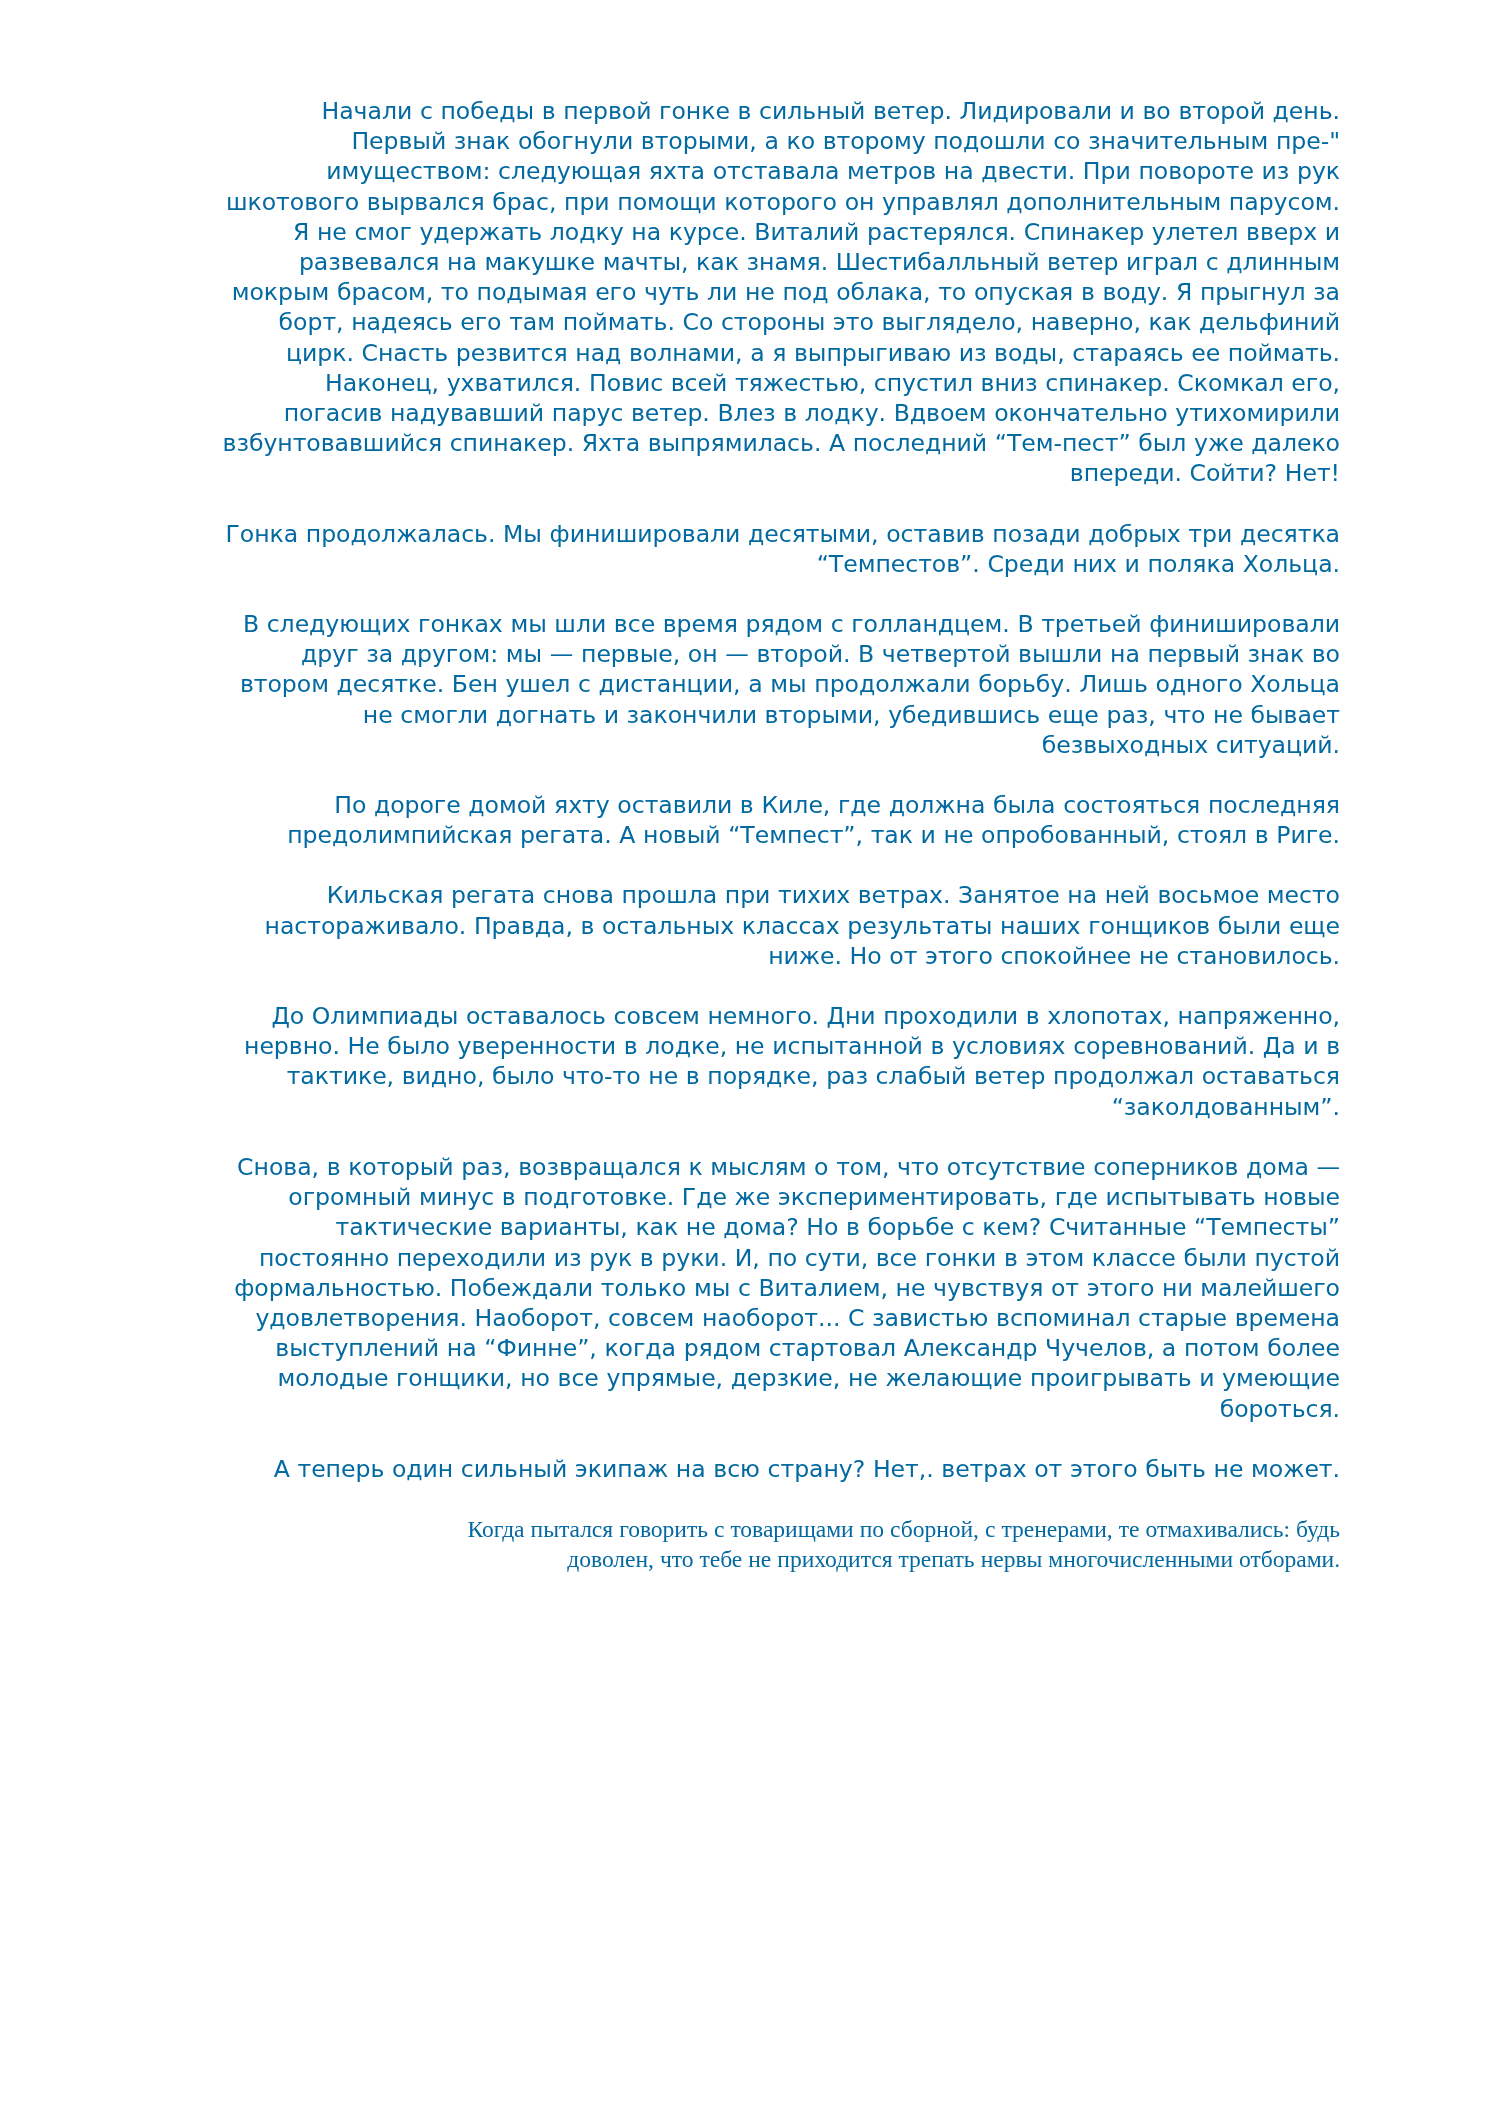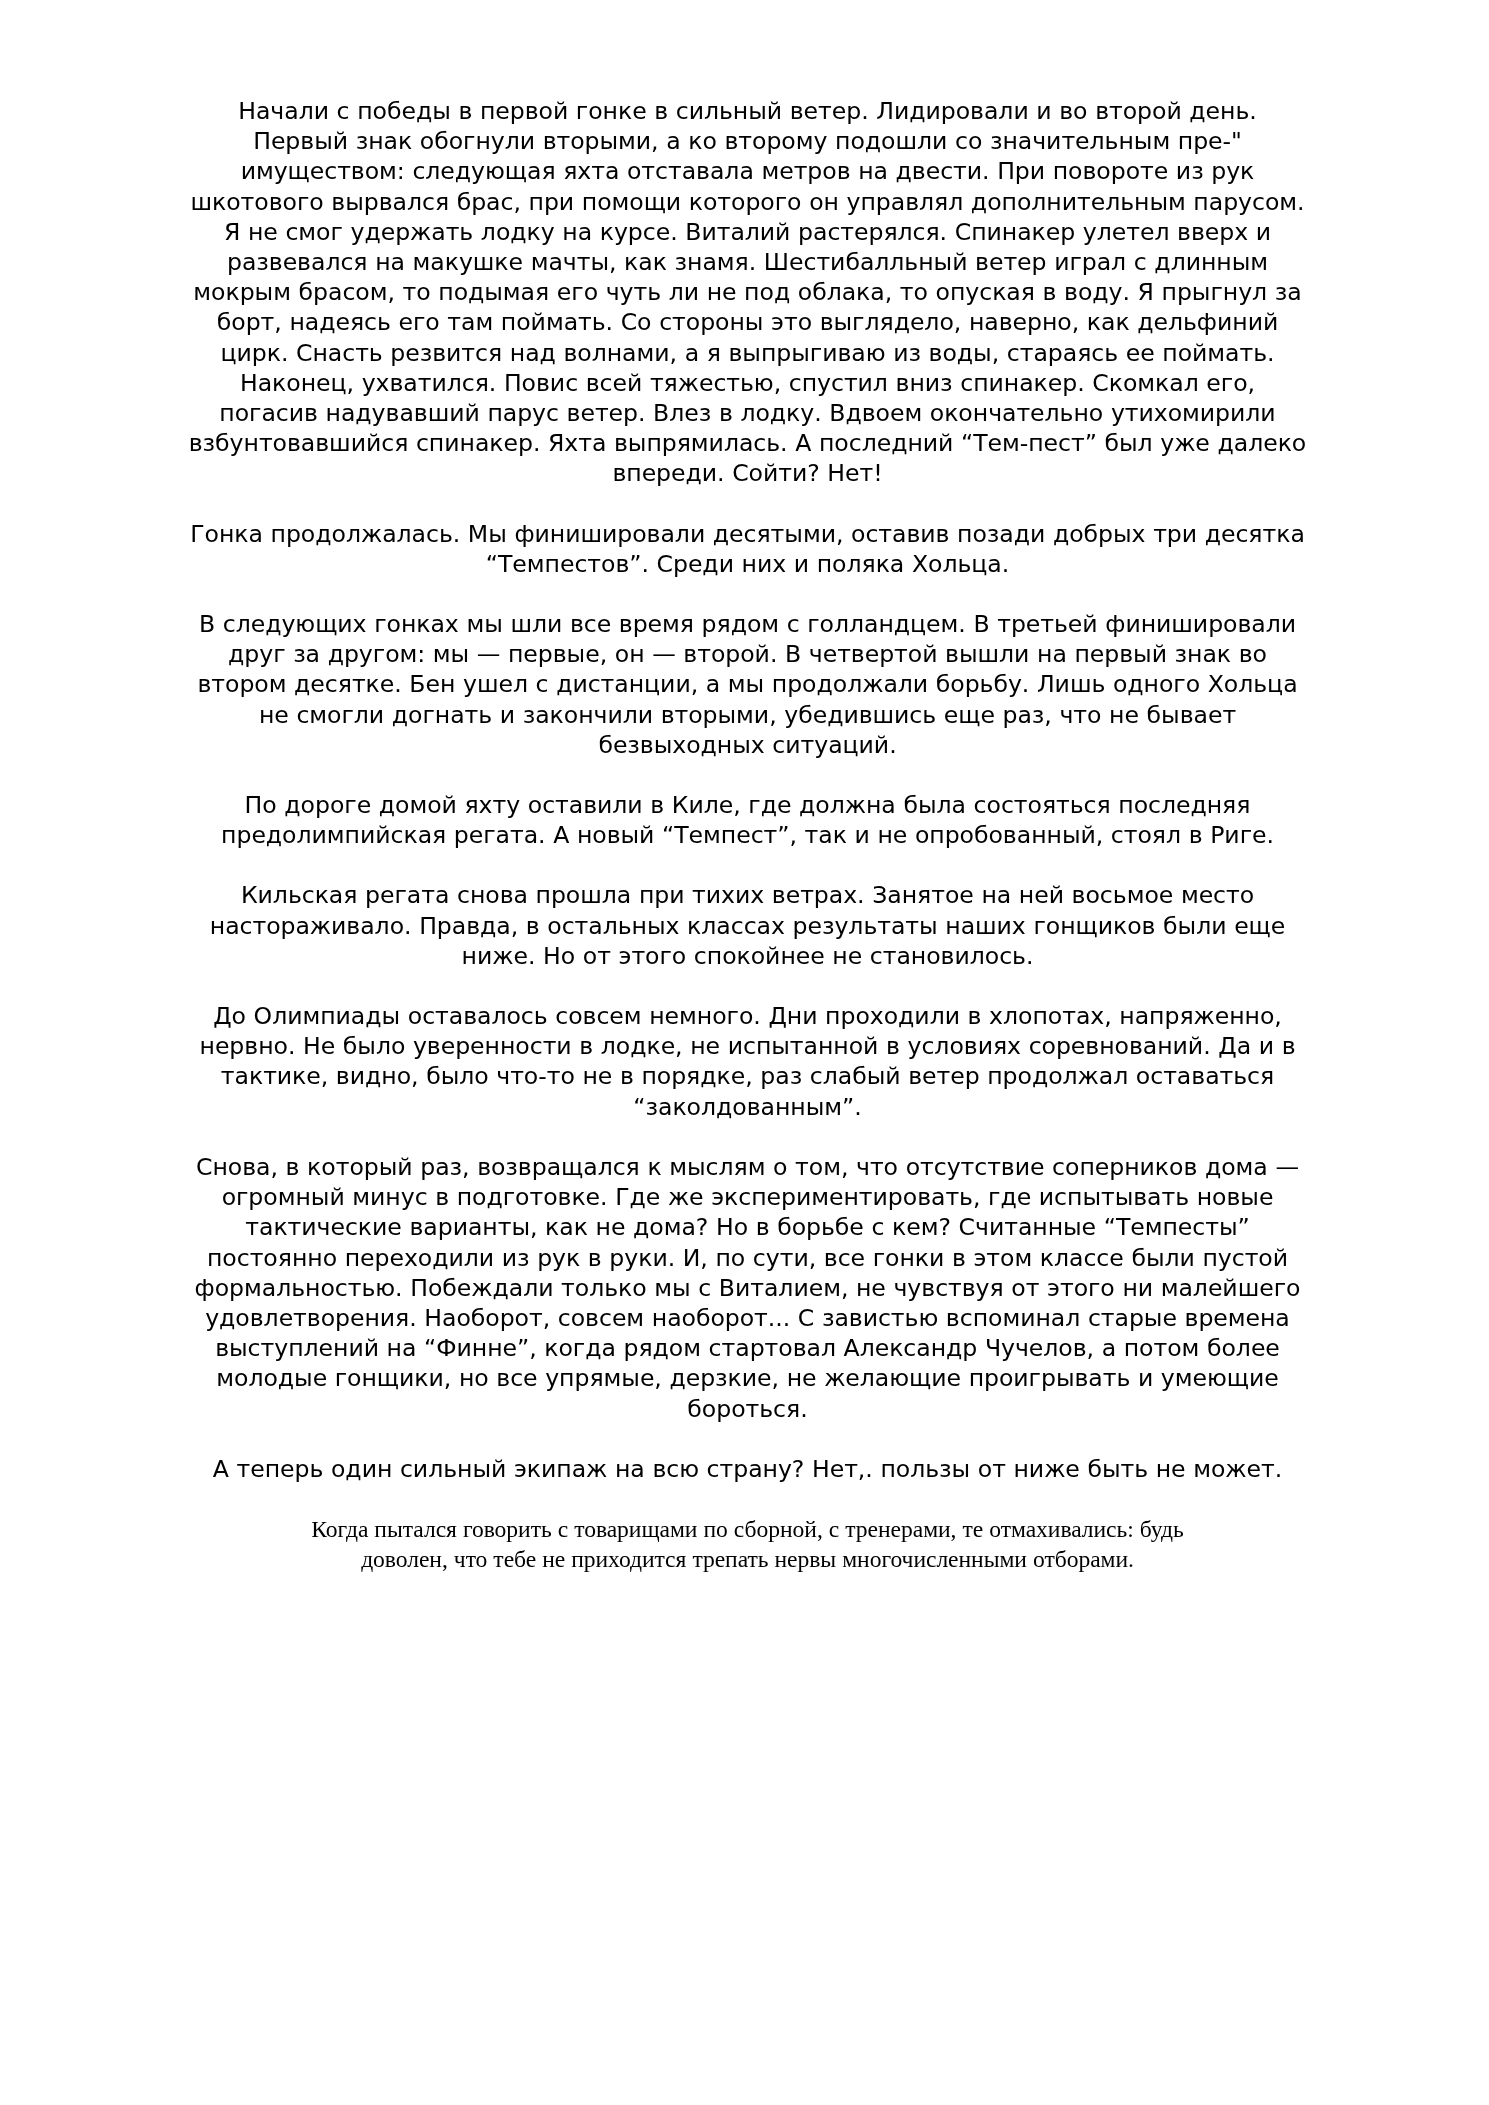--- a/index.html
+++ b/index.html
@@ -26,23 +26,23 @@
     left: 155px;
     top: 96px;
     width: 1185px;
   }
   .para {
     margin: 0 0 30px 0;
     font-size: 23.6px;
     line-height: 30.2px;
     letter-spacing: -0.05px;
     word-spacing: 0.2px;
-    text-align: center;
+    text-align: right;
     white-space: pre-wrap;
-    color: #000000;
+    color: #0369a1;
   }
   .para:last-child {
     margin-bottom: 0;
     font-family: Liberation Serif, serif;
   }
 </style>
 </head>
 <body>
 
 <div id="page">
@@ -78,17 +78,17 @@
 “заколдованным”.</p>
     <p class="para">Снова, в который раз, возвращался к мыслям о том, что отсутствие соперников дома —
 огромный минус в подготовке. Где же экспериментировать, где испытывать новые
 тактические варианты, как не дома? Но в борьбе с кем? Считанные “Темпесты”
 постоянно переходили из рук в руки. И, по сути, все гонки в этом классе были пустой
 формальностью. Побеждали только мы с Виталием, не чувствуя от этого ни малейшего
 удовлетворения. Наоборот, совсем наоборот... С завистью вспоминал старые времена
 выступлений на “Финне”, когда рядом стартовал Александр Чучелов, а потом более
 молодые гонщики, но все упрямые, дерзкие, не желающие проигрывать и умеющие
 бороться.</p>
-    <p class="para">А теперь один сильный экипаж на всю страну? Нет,. пользы от ниже быть не может.</p>
+    <p class="para">А теперь один сильный экипаж на всю страну? Нет,. ветрах от этого быть не может.</p>
     <p class="para">Когда пытался говорить с товарищами по сборной, с тренерами, те отмахивались: будь
 доволен, что тебе не приходится трепать нервы многочисленными отборами.</p>
   </div>
 </div>
 
 </body></html>

